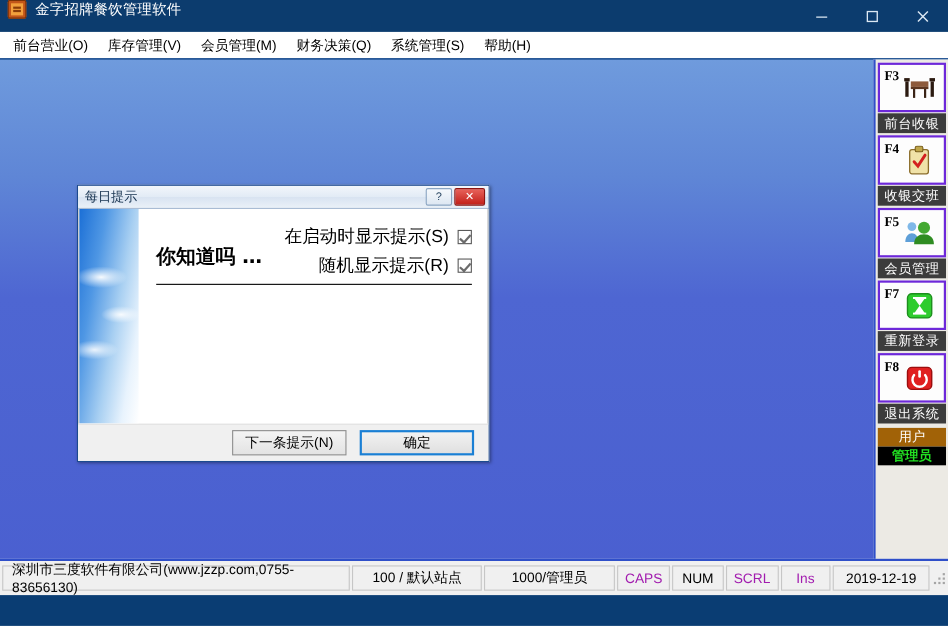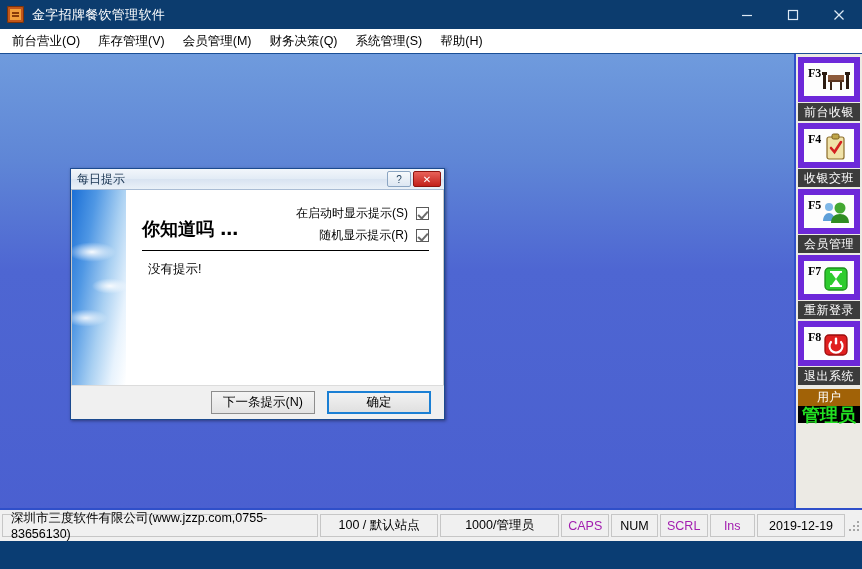--- a/index.html
+++ b/index.html
@@ -12,21 +12,21 @@
   #app {
     position: relative;
     width: 862px; height: 569px;
     background: #0a3d73;
   }
 
   
   .titlebar {
     position: absolute; left: 0; top: 0; width: 862px; height: 29px;
     background: #0c3c6e;
-    display: flex; align-items: center;
+    display: flex; align-items: flex-start;
   }
   .app-icon {
     width: 17px; height: 17px; margin-left: 7px; margin-right: 8px;
     border-radius: 2px;
     background: #c2561a;
     position: relative; flex: none;
     box-shadow: inset 0 0 0 1px #7a3208;
   }
   .app-icon::before {
     content: ""; position: absolute; left: 3px; top: 3px;
@@ -71,21 +71,21 @@
     position: absolute; right: 0; top: 0; width: 68px; height: 483px;
     background: #eceae4;
     border-left: 2px solid #2f4fc9;
     padding: 3px 2px 0 2px;
   }
   .side-group { margin-bottom: 2px; }
   .side-btn {
     position: relative;
     height: 45px; width: 62px; margin: 0 auto;
     background: #fdfdfd;
-    border: 6px solid #6d28d9;
+    border: 2px solid #6d28d9;
     display: flex; align-items: center; justify-content: center;
   }
   .fkey {
     position: absolute; left: 4px; top: 3px;
     font-size: 12px; font-weight: bold; color: #000;
     font-family: "Liberation Serif", serif;
   }
   .side-icon { margin-left: 14px; margin-top: 6px; }
   .side-label {
     height: 18px; width: 62px; margin: 1px auto 0 auto;
@@ -95,21 +95,21 @@
     letter-spacing: .5px;
   }
   .user-panel { margin-top: 4px; }
   .user-title {
     width: 62px; height: 17px; margin: 0 auto;
     background: #a16207; color: #fff; font-size: 12px;
     display: flex; align-items: center; justify-content: center;
   }
   .user-name {
     width: 62px; height: 17px; margin: 0 auto;
-    background: #000000; color: #22e022; font-size: 18px; font-weight: bold;
+    background: #000000; color: #22e022; font-size: 12px; font-weight: bold;
     display: flex; align-items: center; justify-content: center;
   }
 
   
   .dialog {
     position: absolute; left: 70px; top: 70px;
     width: 375px; height: 252px;
     background: #f0f0f0;
     border: 1px solid #1b4a8f;
     box-shadow: 1px 1px 3px rgba(0,0,0,.4);
@@ -156,21 +156,21 @@
   .tip-head {
     display: flex; align-items: center; justify-content: space-between;
     padding: 10px 14px 0 16px;
   }
   .know-title {
     font-size: 18px; font-weight: bold; color: #000; margin-top: 14px;
     font-family: "DejaVu Sans", sans-serif;
   }
   .opt-col { display: flex; flex-direction: column; gap: 5px; padding-top: 5px; }
   .opt-row { display: flex; align-items: center; justify-content: flex-end; gap: 8px; }
-  .opt-label { font-size: 12px; color: #000; }
+  .opt-label { font-size: 16px; color: #000; }
   .cbx {
     width: 13px; height: 13px; border: 1px solid #5a5a5a; background: #fff;
     position: relative; flex: none;
   }
   .cbx::after {
     content: ""; position: absolute; left: 3px; top: 1px;
     width: 4px; height: 8px;
     border: solid #6b6b6b; border-width: 0 2px 2px 0;
     transform: rotate(42deg);
   }
@@ -370,21 +370,20 @@
                 <span class="opt-label">在启动时显示提示(S)</span>
                 <span class="cbx"></span>
               </div>
               <div class="opt-row">
                 <span class="opt-label">随机显示提示(R)</span>
                 <span class="cbx"></span>
               </div>
             </div>
           </div>
           <div class="hr"></div>
-          <div class="tip-text">没有提示!</div>
         </div>
       </div>
 
       <div class="dlg-footer">
         <div class="btn">下一条提示(N)</div>
         <div class="btn default">确定</div>
       </div>
     </div>
 
   </div>

